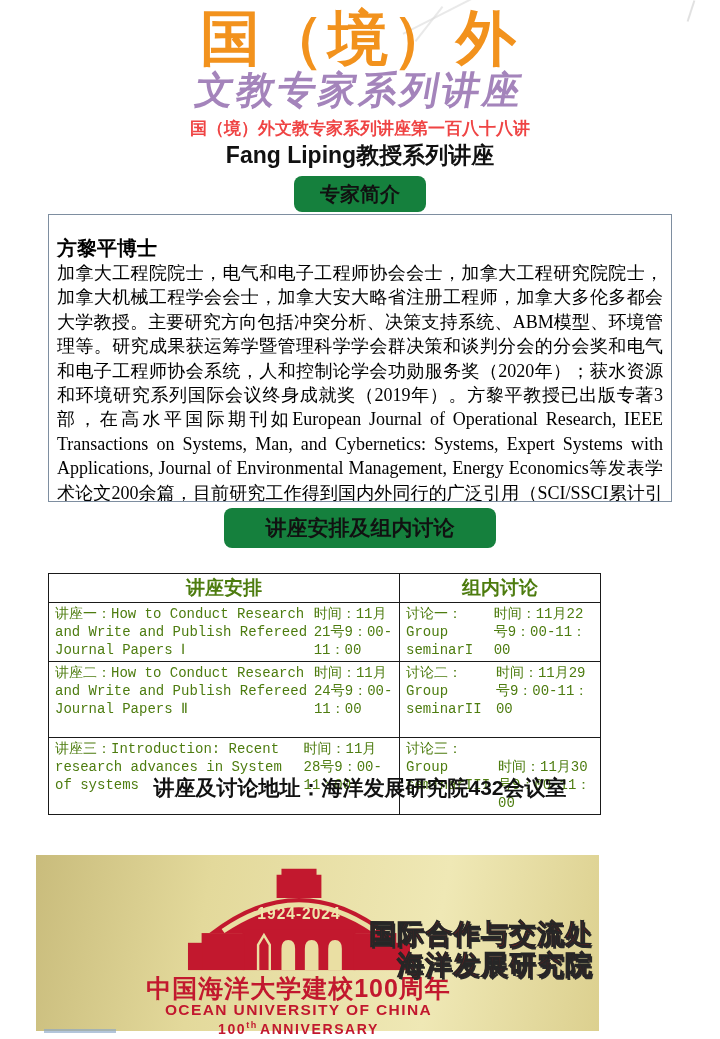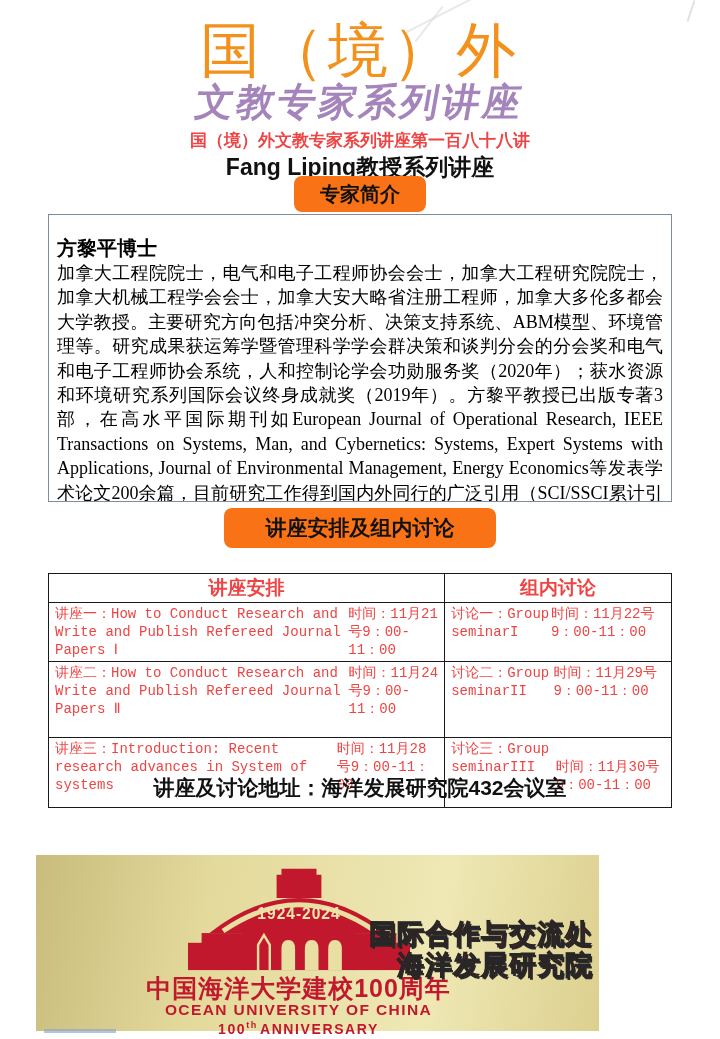--- a/index.html
+++ b/index.html
@@ -7,44 +7,44 @@
   .page { position:relative; width:720px; height:1039px; background:#fff; overflow:hidden; margin:0 auto; }
 
   
   .wm { position:absolute; background:#d7d7d7; opacity:.55; }
   .wm1 { left:398px; top:12px; width:92px; height:2px; transform:rotate(-27deg); }
   .wm2 { left:428px; top:2px; width:2px; height:44px; transform:rotate(38deg); }
   .wm3 { left:690px; top:0px; width:2px; height:22px; transform:rotate(18deg); background:#c9c9c9; }
 
   
   .hdr { position:absolute; top:0; left:0; width:720px; text-align:center; }
-  .title-main { margin-top:16px; font-size:60px; line-height:70px; font-weight:400;
+  .title-main { margin-top:4px; font-size:60px; line-height:70px; font-weight:700;
                 color:#F2921D; letter-spacing:4px; }
   .title-sub  { display:inline-block; margin-top:-4px; font-size:38px; line-height:40px; font-weight:900;
                 color:#A484BB; letter-spacing:3px; transform:skewX(-10deg); }
   .series1 { margin-top:6px; font-size:17px; line-height:26px; font-weight:700; color:#ef4444; }
   .series2 { font-size:23px; line-height:26px; font-weight:800; color:#111; }
 
   
   .pill { position:absolute; left:50%; transform:translateX(-50%);
-          background:#f97316; border-radius:8px; color:#111; font-weight:800;
+          background:#15803d; border-radius:8px; color:#111; font-weight:800;
           display:flex; align-items:center; justify-content:center; }
   .pill-expert   { top:176px; width:132px; height:36px; font-size:20px; }
   .pill-schedule { top:508px; width:272px; height:40px; font-size:21px; }
 
   
   .expert-box { position:absolute; left:48px; top:214px; width:624px; height:288px;
                 border:1.5px solid #7E8EA0; background:#fff; padding:20px 8px;
                 font-family:"Liberation Serif","DejaVu Serif",serif; overflow:hidden; }
   .expert-name { font-size:20px; line-height:26px; font-weight:700; color:#000; }
   .expert-bio  { font-size:18px; line-height:24.4px; color:#000; text-align:justify; }
 
   
-  .sched { position:absolute; left:48px; top:573px; width:624px; border-collapse:collapse;
-           font-family:"Liberation Mono","DejaVu Sans Mono",monospace; color:#ef4444;
+  .sched { position:absolute; left:48px; top:573px; width:553px; border-collapse:collapse;
+           font-family:"Liberation Mono","DejaVu Sans Mono",monospace; color:#4d7c0f;
            table-layout:fixed; }
   .sched th, .sched td { border:1.6px solid #1a1a1a; vertical-align:top; }
   .sched th { height:26px; font-family:"Liberation Serif","DejaVu Serif",serif;
               font-size:19px; font-weight:700; text-align:center; padding:1px 0; }
   .sched td { padding:2px 6px; font-size:14px; line-height:18px; }
   .col-lec  { width:63.6%; }
   .col-disc { width:36.4%; }
   .r1 td { height:54px; } .r2 td { height:76px; } .r3 td { height:70px; }
   .cell { display:flex; flex-direction:row; height:100%; }
   .r1 .cell, .r2 .cell { justify-content:space-between; }

